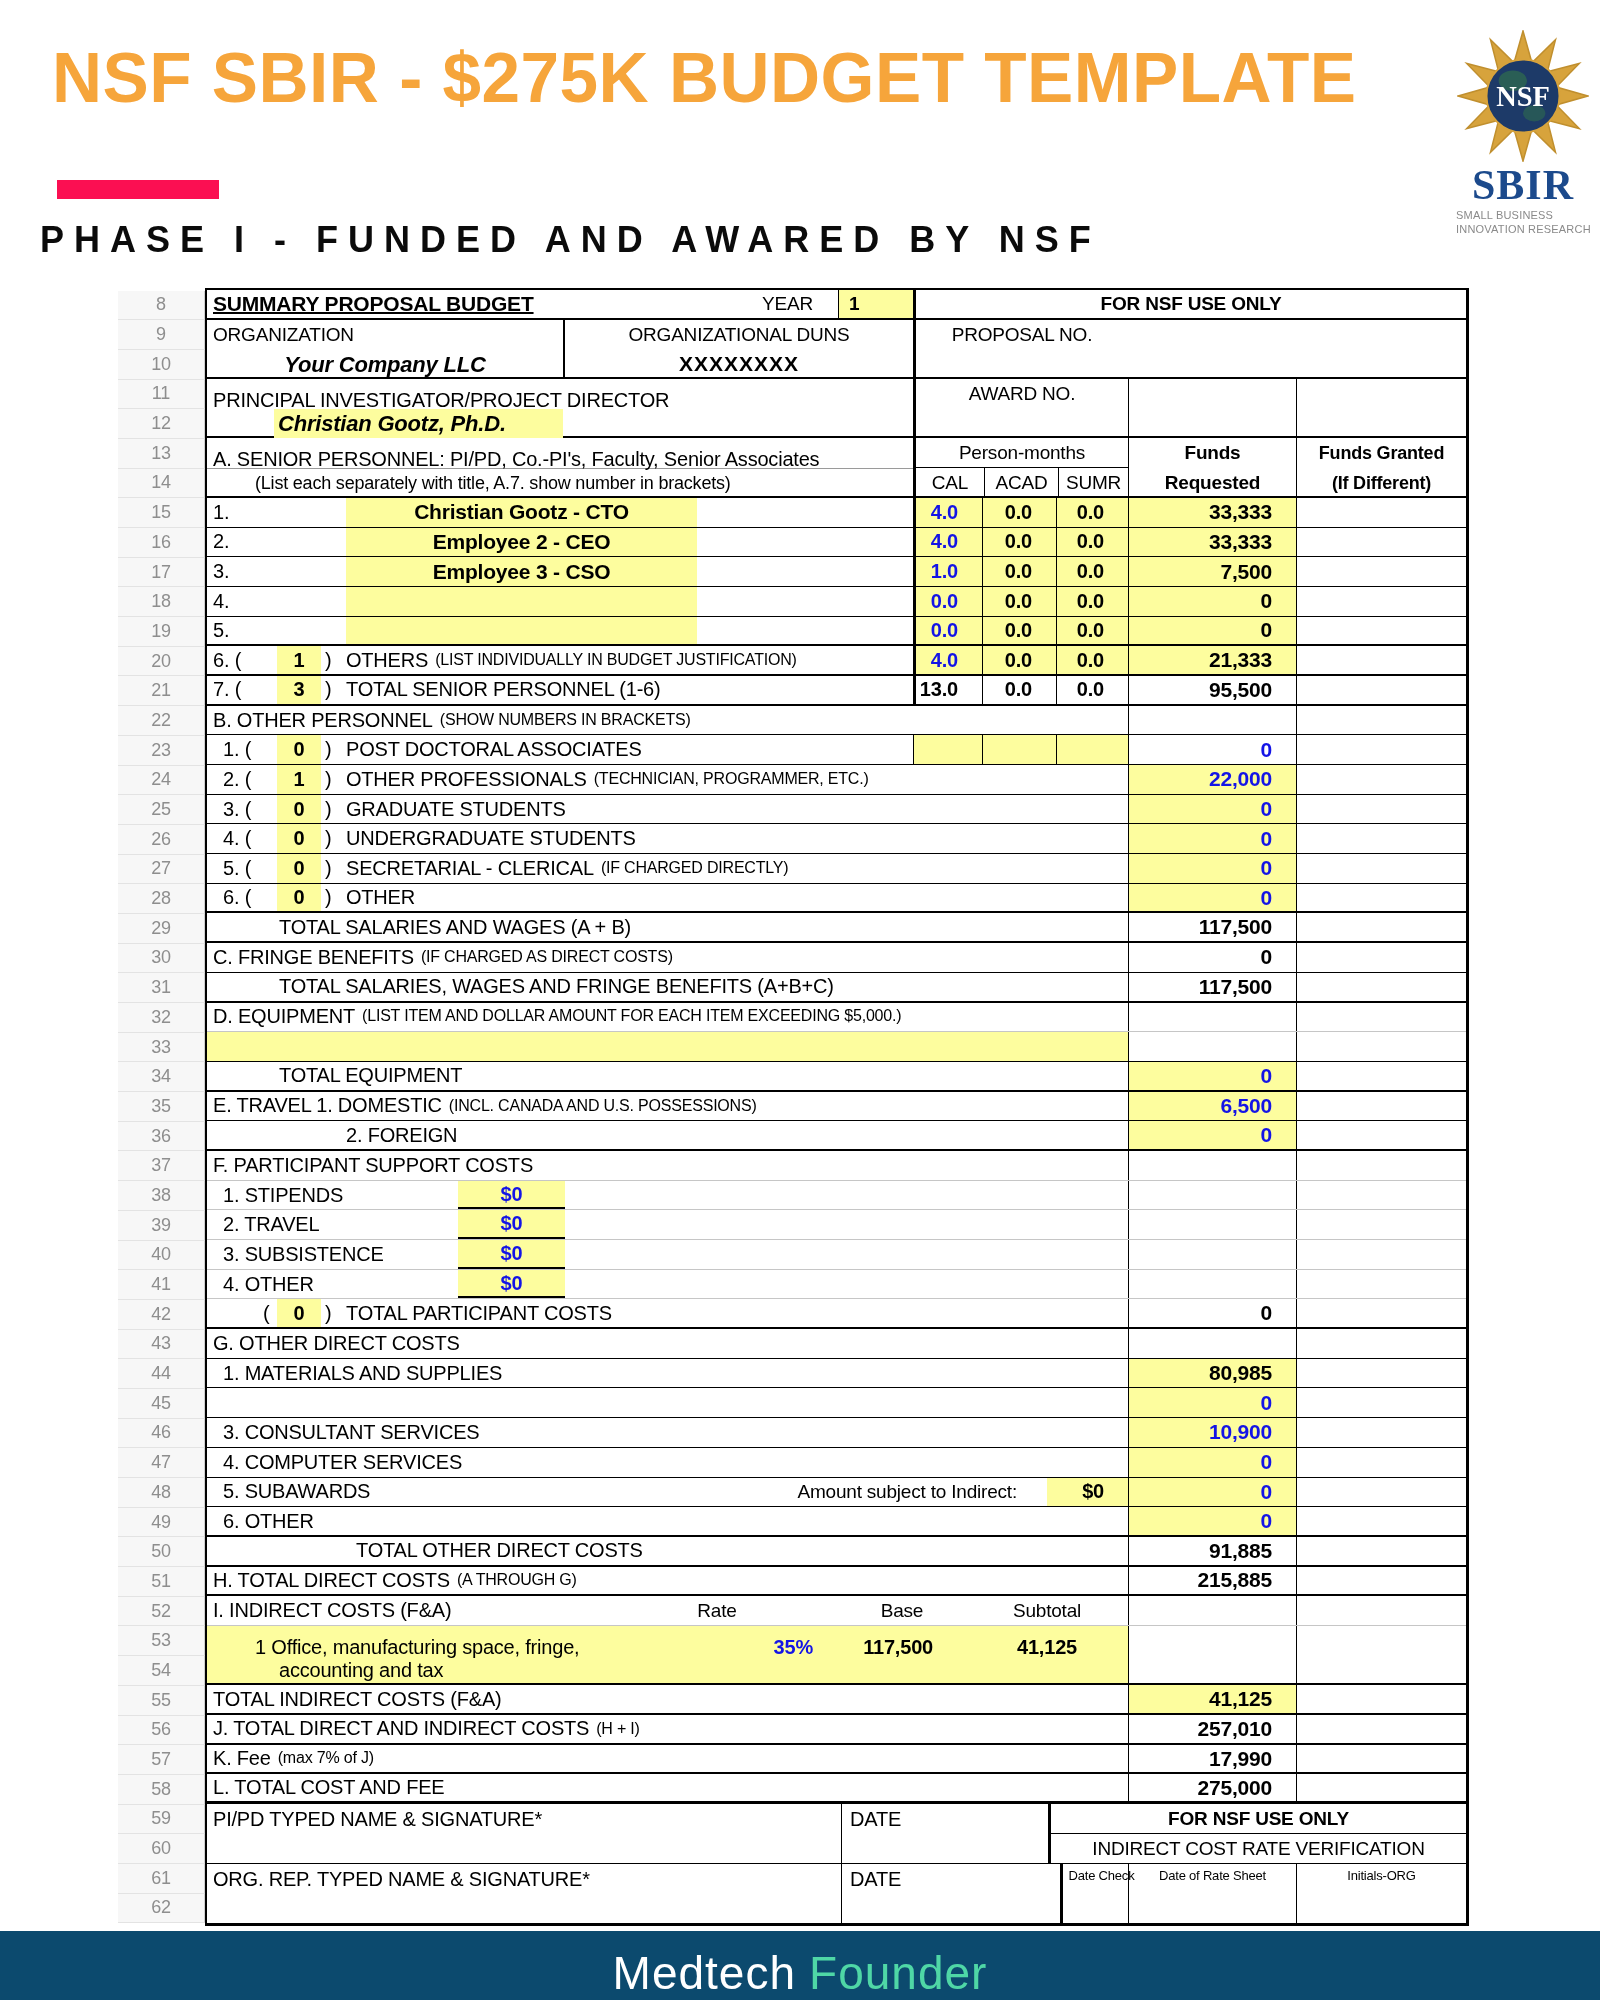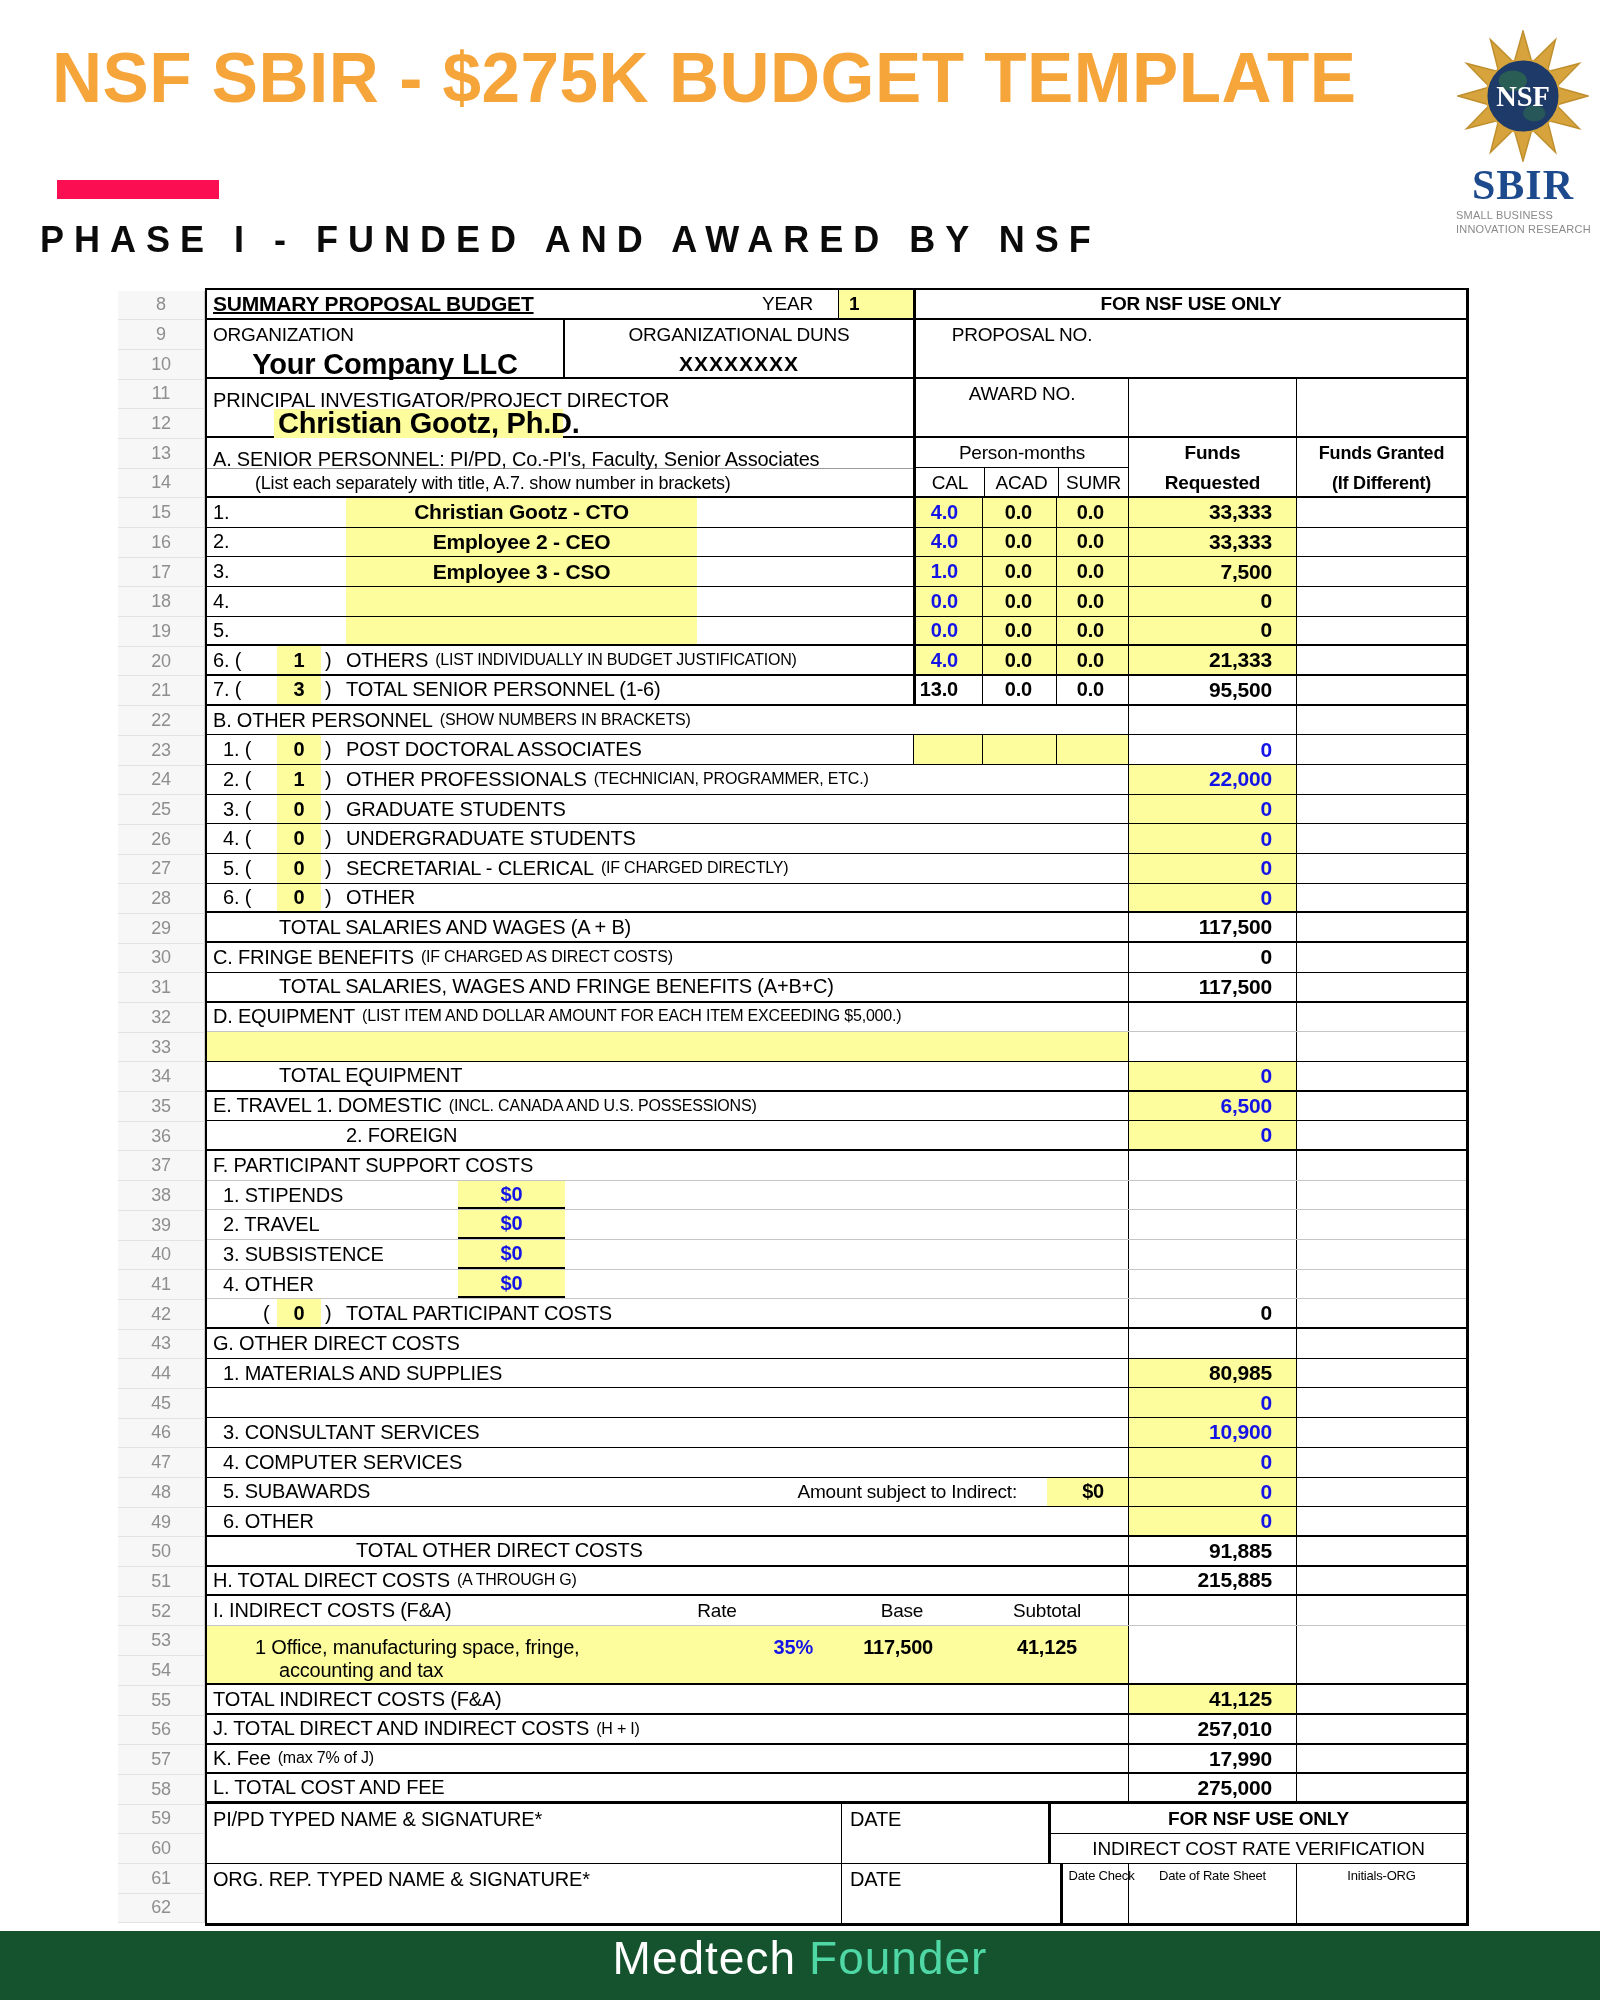--- a/index.html
+++ b/index.html
@@ -37,43 +37,43 @@
   .h1{bottom:auto;height:43px;}
   .h2{top:29.7px;bottom:auto;height:29.7px;}
   .rt{justify-content:flex-end;padding-right:24px;}
   .ct{justify-content:center;}
   .tp{align-items:flex-start;padding-top:5px;}
   .yel{background:#fdfd9e;}
   .bu{color:#1414e6;}
   .bd{font-weight:bold;}
   .sm{font-size:16px;margin-left:7px;}
   .f13{font-size:13px;}.f18{font-size:18px;}.f19{font-size:19px;}
-  .f21{font-size:21px;}.f22{font-size:29px;}
+  .f21{font-size:21px;}.f22{font-size:22px;font-style:italic;}
   .bl{border-left:1.7px solid #000;}
   .BL{border-left:3px solid #000;}
   .u{text-decoration:underline;text-decoration-thickness:2px;}
   .stack{display:block;}
   .ln{height:29.7px;display:flex;align-items:center;box-sizing:border-box;}
   .cc{justify-content:center;}
   .bb{border-bottom:1.7px solid #000;}
   
   .cal{left:706px;width:69px;}
   .acad{left:775px;width:74px;}
   .sumr{left:849px;width:72px;}
   .fr{left:921px;width:168px;}
   .fg{left:1089px;width:170px;}
   .n1{left:6px;}.n2{left:16px;}
   .k{left:70px;width:44px;}
   .p{left:118px;}
   .lb{left:139px;}
   .l6{left:6px;}.l16{left:16px;}.l72{left:72px;}.l149{left:149px;}
   .nm{left:139px;width:351px;}
   
-  .footer-bar{position:absolute;left:0;top:1931px;width:1600px;height:69px;background:#14532d;
-      display:flex;align-items:flex-start;justify-content:center;font-size:46px;letter-spacing:1px;}
+  .footer-bar{position:absolute;left:0;top:1931px;width:1600px;height:69px;background:#0c4a6e;
+      display:flex;align-items:flex-end;justify-content:center;font-size:46px;letter-spacing:1px;}
   .brand-w{color:#fff;}
   .brand-m{color:#4fd7a6;margin-left:13px;}
 </style>
 </head>
 <body>
 
 <div class="page-title">NSF SBIR - $275K BUDGET TEMPLATE</div>
 <div class="accent-bar"></div>
 <div class="page-subtitle">PHASE I - FUNDED AND AWARED BY NSF</div>
 

